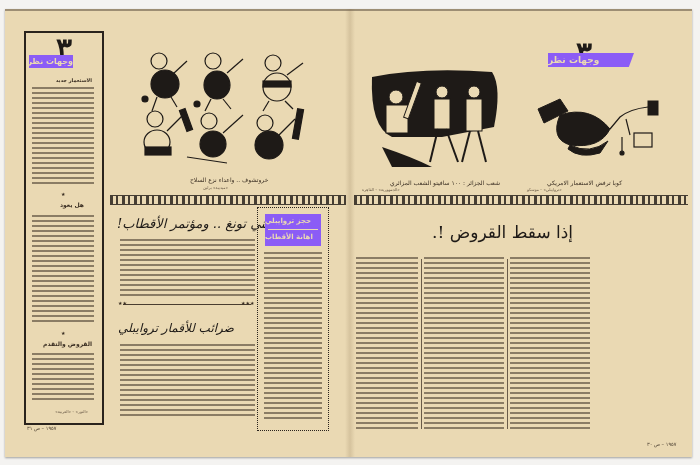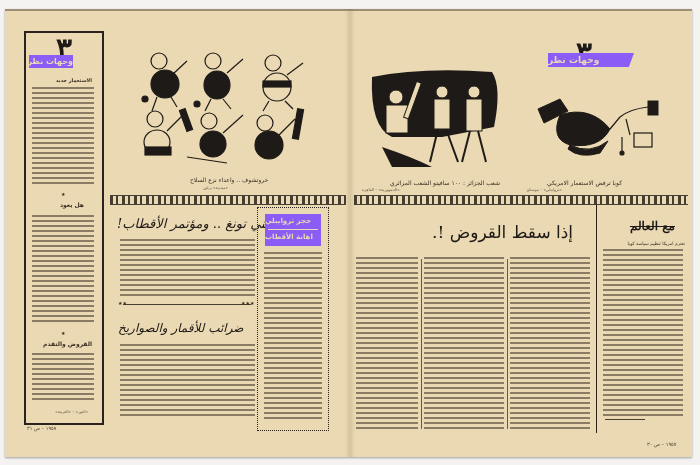--- a/index.html
+++ b/index.html
@@ -101,21 +101,21 @@
     <div class="abs cap-small rtl" style="left:198px;top:176px;">«ميديبة» برلين</div>
 
     <div class="abs ornament" style="left:105px;top:186px;width:236px;"></div>
 
     <div class="headline" style="left:112px;top:207px;font-size:13px;font-style:italic;">مارتيني تونغ .. ومؤتمر الأقطاب!</div>
     <div class="abs text-lines" style="left:115px;top:230px;width:135px;height:58px;"></div>
     <div class="abs" style="left:118px;top:295px;width:128px;height:1px;background:#4a3e30;"></div>
     <div class="abs cap" style="left:113px;top:291px;font-size:5px;">★★</div>
     <div class="abs cap" style="left:236px;top:291px;font-size:5px;">★★★</div>
 
-    <div class="headline" style="left:113px;top:312px;font-size:12px;font-style:italic;">ضرائب للأقمار والصواريخ</div>
+    <div class="headline" style="left:113px;top:312px;font-size:12px;font-style:italic;">ضرائب للأقمار تروايبلي</div>
     <div class="abs text-lines" style="left:115px;top:335px;width:135px;height:75px;"></div>
 
     <div class="abs dotbox" style="left:252px;top:198px;width:70px;height:222px;">
       <div class="badge" style="left:7px;top:6px;width:56px;height:32px;font-size:7px;line-height:15px;">
         <div>حجز تروايبلي</div>
         <div style="height:1px;background:#ead9b3;margin:0 3px;"></div>
         <div>اهانة الأقطاب</div>
       </div>
       <div class="abs text-lines" style="left:6px;top:44px;width:58px;height:170px;"></div>
     </div>
@@ -170,21 +170,15 @@
 
     <div class="abs ornament" style="left:2px;top:186px;width:334px;"></div>
 
     <div class="headline" style="left:80px;top:213px;font-size:17px;">إذا سقط القروض !.</div>
     <div class="abs text-lines" style="left:158px;top:248px;width:80px;height:175px;"></div>
     <div class="abs text-lines" style="left:72px;top:248px;width:80px;height:175px;"></div>
     <div class="abs text-lines" style="left:4px;top:248px;width:62px;height:175px;"></div>
     <div class="rule-v" style="left:155px;top:250px;height:170px;"></div>
     <div class="rule-v" style="left:69px;top:250px;height:170px;"></div>
 
-    <div class="abs" style="left:244px;top:196px;width:92px;height:228px;border-left:1.5px solid #2a231d;">
-      <div class="headline" style="right:14px;top:14px;font-size:12px;font-weight:bold;text-decoration:line-through;">مع العالم</div>
-      <div class="abs cap rtl" style="right:4px;top:36px;font-size:4.5px;">تعتزم امريكا تنظيم سياسة كوبا</div>
-      <div class="abs text-lines" style="left:6px;top:44px;width:80px;height:168px;"></div>
-      <div class="abs" style="left:8px;top:214px;width:40px;height:1px;background:#4a3e30;"></div>
-    </div>
     <div class="folio" style="left:295px;top:432px;">١٩٥٧ – ص ٣٠</div>
   </div>
 </div>
 
 </body></html>

